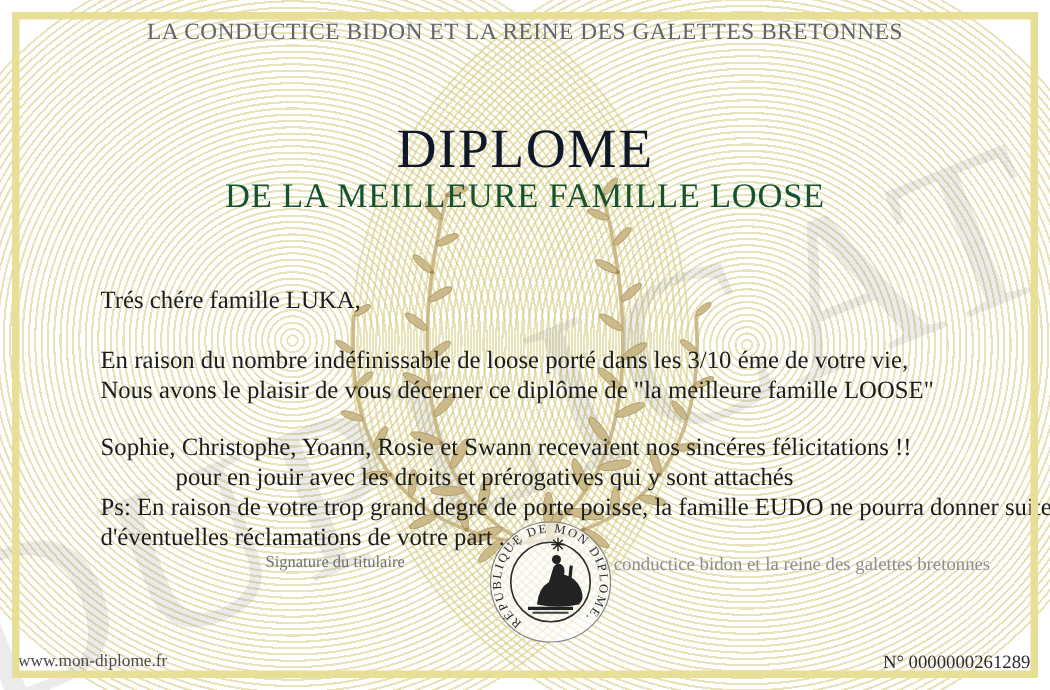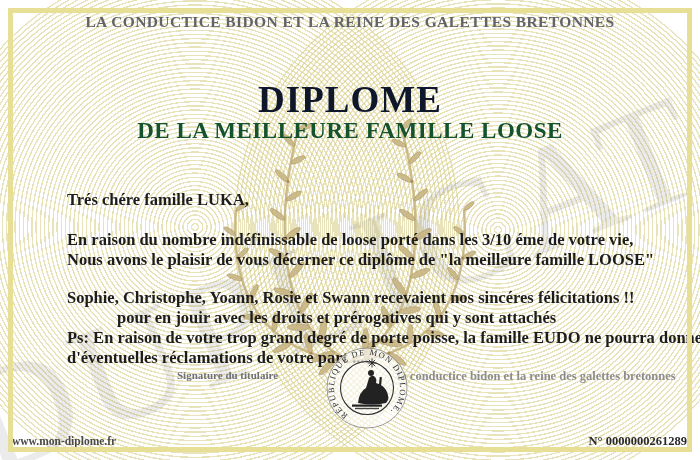--- a/index.html
+++ b/index.html
@@ -32,21 +32,21 @@
   .body-text{left:67px;top:190px;font-size:16.5px;color:var(--text_dark,#1c1c1c);white-space:nowrap;}
   .body-text .ln{height:20px;line-height:20px;}
   .body-text .sp1{height:20px;} .body-text .sp2{height:18px;}
   .body-text .indent{padding-left:50px;}
   .sig-label{left:160px;top:369px;font-size:11px;color:#6f7076;margin-left:17px;}
   .sig-names{left:66px;top:381px;font-size:19px;color:var(--text_dark,#1c1c1c);white-space:nowrap;}
   .seal-caption{left:397px;top:369px;font-size:12.5px;color:#8d8d8d;white-space:nowrap;}
   .seal-svg{position:absolute;left:322px;top:343px;z-index:4;}
   .footer-site{left:12px;top:435px;font-size:11.5px;color:#4a4a4a;text-align:right;}
   .footer-num{right:13px;top:434px;left:auto;font-size:12.5px;color:#2a2a2a;}
-  .abs{position:absolute;font-weight:bold;}
+  .abs{position:absolute;}
 </style>
 </head>
 <body>
 
 <div class="certificate">
 
   <div class="rosette left"></div>
   <div class="rosette right"></div>
 
   <div class="watermark">DUPLICATA</div>

